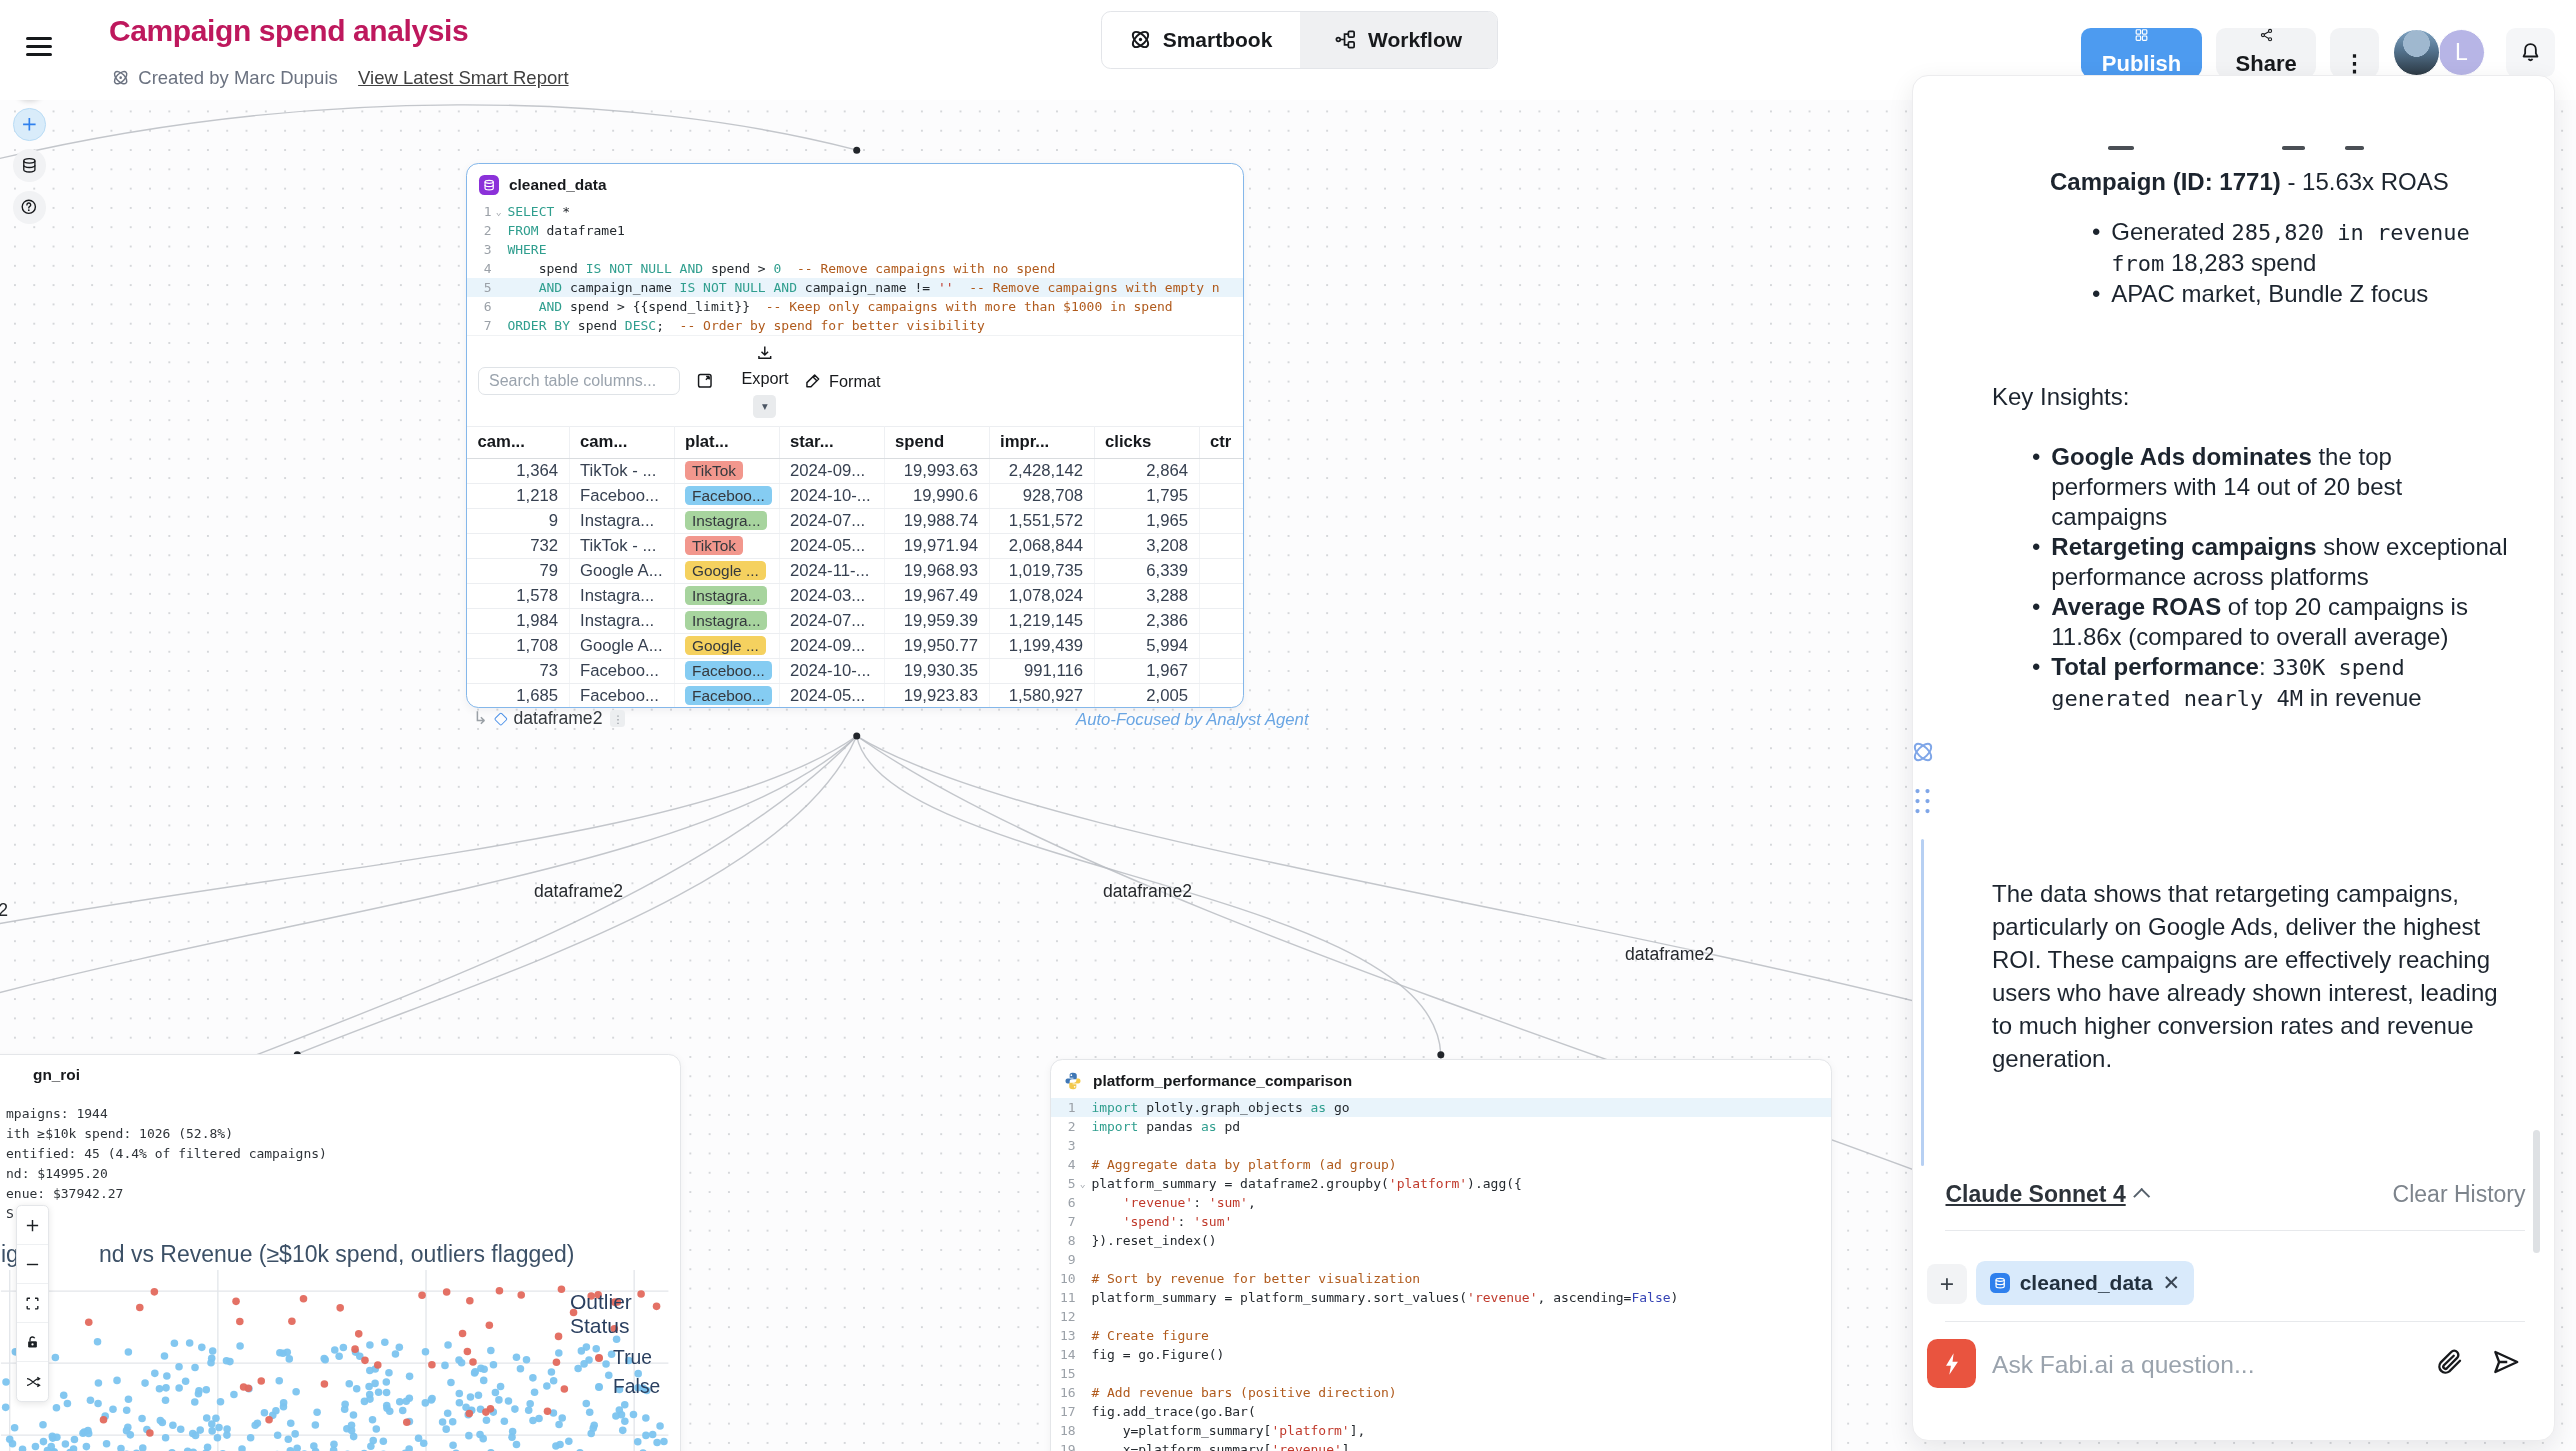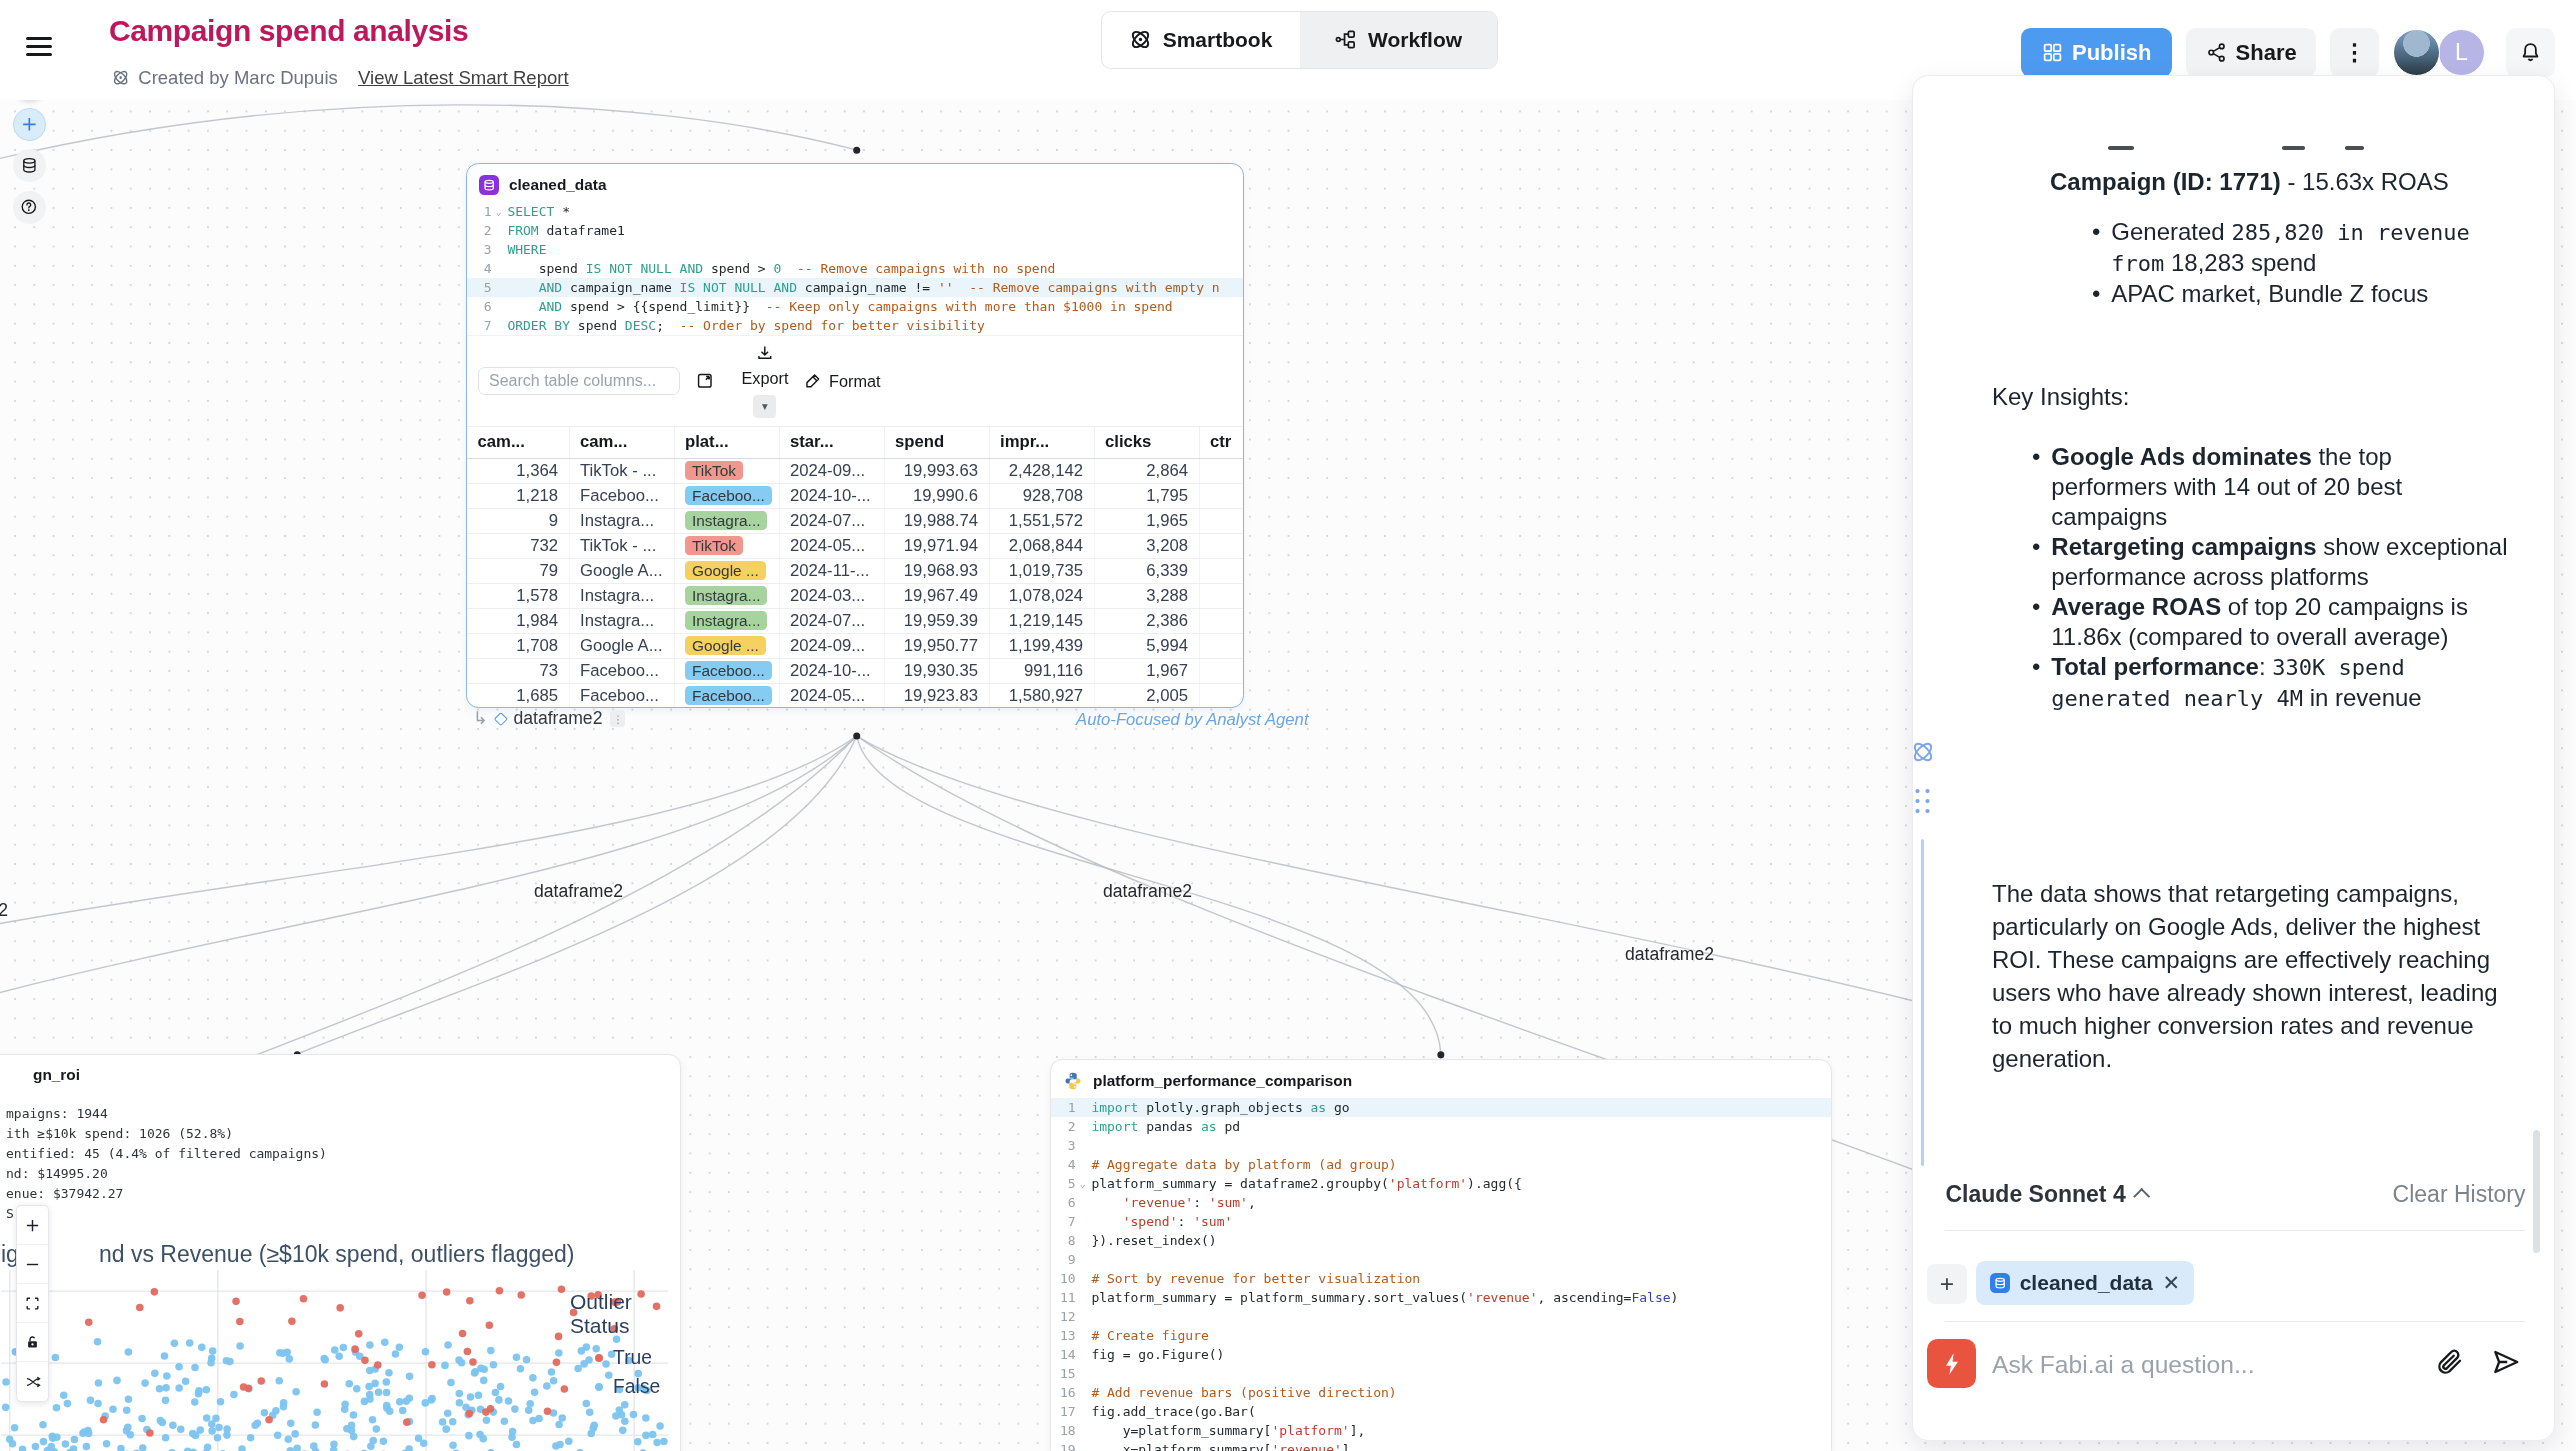--- a/index.html
+++ b/index.html
@@ -26,22 +26,22 @@
   #byline .byline-text { font-size:18.5px; color:#6b7280; }
   #report-link { font-size:18.5px; color:#404040; text-decoration:underline; cursor:pointer; margin-left:12.3px; }
 
   #mode-switch { left:1101px; top:10.5px; width:397px; height:58px; border:0.9px solid #e3e5e9;
     border-radius:9.7px; display:flex; overflow:hidden; background:#fff; z-index:9; }
   .mode-btn { flex:1; display:flex; align-items:center; justify-content:center; gap:10.5px;
     font-size:21px; font-weight:600; color:#17191c; cursor:pointer; }
   .mode-btn.active { background:#eff0f2; }
 
   #topbar-right { right:21px; top:28px; display:flex; align-items:center; gap:14px; height:49px; }
-  .btn { display:flex; align-items:center; justify-content:center; gap:8.8px; height:49px;
-    border-radius:9.7px; font-size:22px; font-weight:600; cursor:pointer; }
+  .btn { display:flex; align-items:center; justify-content:flex-end; gap:8.8px; height:49px;
+    border-radius:9.7px; font-size:22px; font-weight:600; cursor:pointer;flex-direction:column; }
   #publish-btn { background:#4d9bf0; color:#fff; padding:0 21px; }
   #share-btn { background:#f2f3f5; color:#17191c; padding:0 19.3px; }
   #kebab-btn { background:#f2f3f5; width:49px; color:#17191c; font-size:23px; letter-spacing:0; }
   .avatar { width:47px; height:47px; border-radius:50%; border:1.8px solid #fff; cursor:pointer; }
   #avatar-photo { background:radial-gradient(circle at 50% 30%, #9fb8cf 0 34%, transparent 35%),
     linear-gradient(180deg,#7fa3c2 0%, #54738e 45%, #2c3944 100%); margin-right:-16px; z-index:2; position:relative;}
   #avatar-letter { background:#b7b5e6; color:#fff; display:flex; align-items:center; justify-content:center;
     font-size:23px; z-index:1; position:relative; }
   #bell-btn { background:#f5f6f8; width:49px; height:49px; border-radius:9.7px; display:flex;
     align-items:center; justify-content:center; cursor:pointer; margin-left:7px; }
@@ -140,21 +140,21 @@
   #top-bullets { position:absolute; left:179px; top:141px; width:397px; }
   .p-bullet { position:relative; padding-left:19.3px; font-size:24px; line-height:30px; color:#1c242e; margin-bottom:0; }
   .p-bullet::before { content:"•"; position:absolute; left:0; top:0; }
   #key-insights { position:absolute; left:79px; top:307px; font-size:24px; color:#1c242e; }
   #insights-list { position:absolute; left:119px; top:366px; width:480px; }
   .mono-i { font-family:"DejaVu Sans Mono","Liberation Mono",monospace; font-size:22px; }
   #panel-paragraph { position:absolute; left:79px; top:801px; width:508px; font-size:24px; line-height:33px; color:#1c242e; }
   #scroll-thumb { position:absolute; left:620px; top:1054px; width:7px; height:123px; border-radius:3.5px;
     background:#dee1e4; cursor:pointer; }
   #model-row { position:absolute; left:32.5px; top:1105px; width:580px; display:flex; align-items:center; }
-  #model-selector { display:flex; align-items:center; gap:12.3px; font-size:23px; font-weight:600; color:#2d333a; cursor:pointer; }
+  #model-selector { display:flex; align-items:center; gap:12.3px; font-size:23px; font-weight:600; color:#2d333a; cursor:pointer;text-decoration:underline; }
   .chev-up { width:12.3px; height:12.3px; border-left:2.2px solid #55606b; border-top:2.2px solid #55606b;
     transform:rotate(45deg) translateY(3.5px); }
   #clear-history { margin-left:auto; font-size:23px; color:#7d848c; cursor:pointer; }
   .pdivider { position:absolute; left:32px; width:580px; height:0.9px; background:#e7e9ec; }
   #ctx-plus { position:absolute; left:14px; top:1188px; width:40px; height:40px; background:#f2f3f5;
     border-radius:8px; display:flex; align-items:center; justify-content:center; font-size:24.6px; color:#3c434b; cursor:pointer; }
   #ctx-chip { position:absolute; left:63px; top:1185px; height:44px; background:#d9eafb; border-radius:8.8px;
     display:flex; align-items:center; gap:9.7px; padding:0 14px; cursor:pointer; }
   #ctx-chip .chip-label { font-size:21px; font-weight:600; color:#22303e; }
   #ctx-chip .chip-x { font-size:21px; color:#3a4654; cursor:pointer; }

